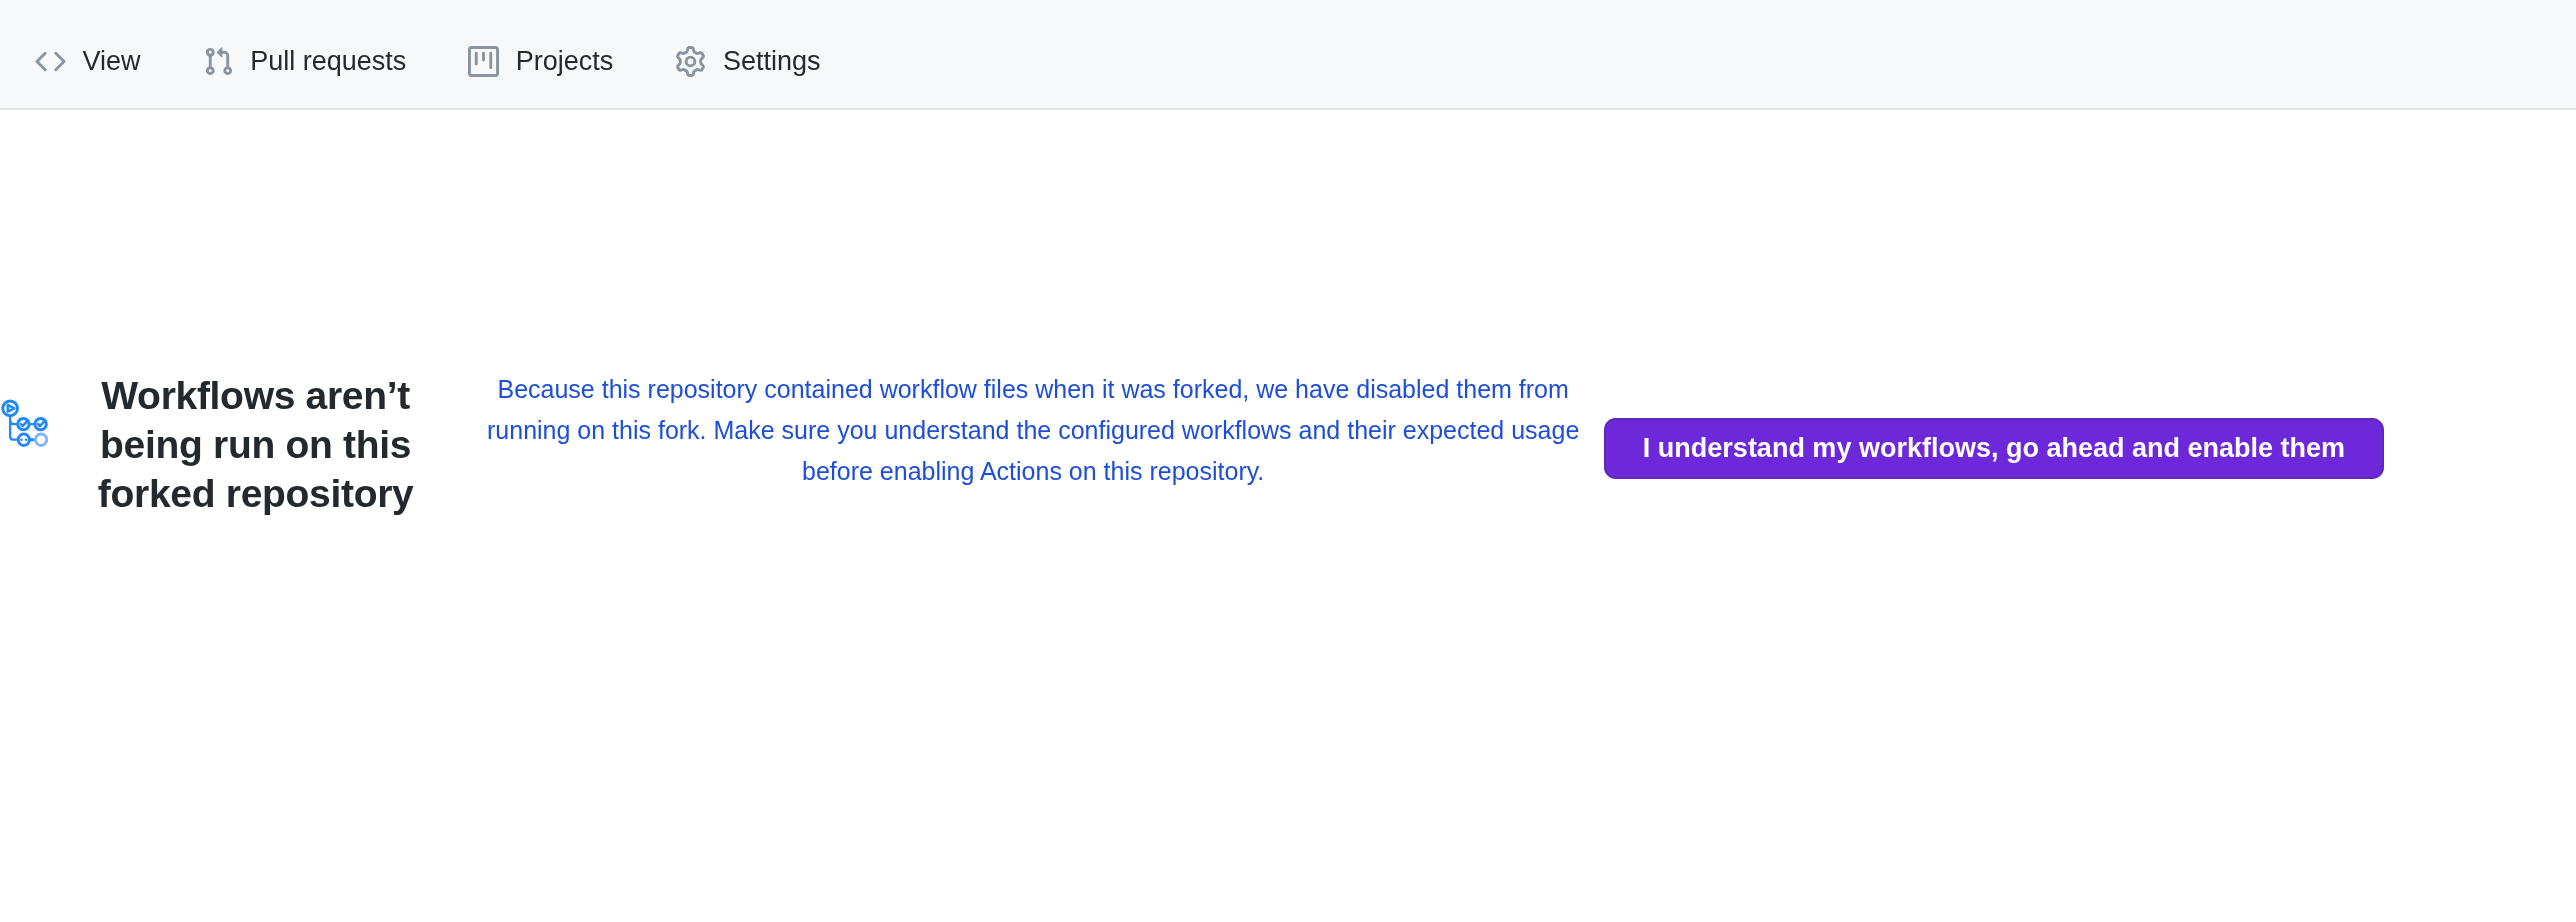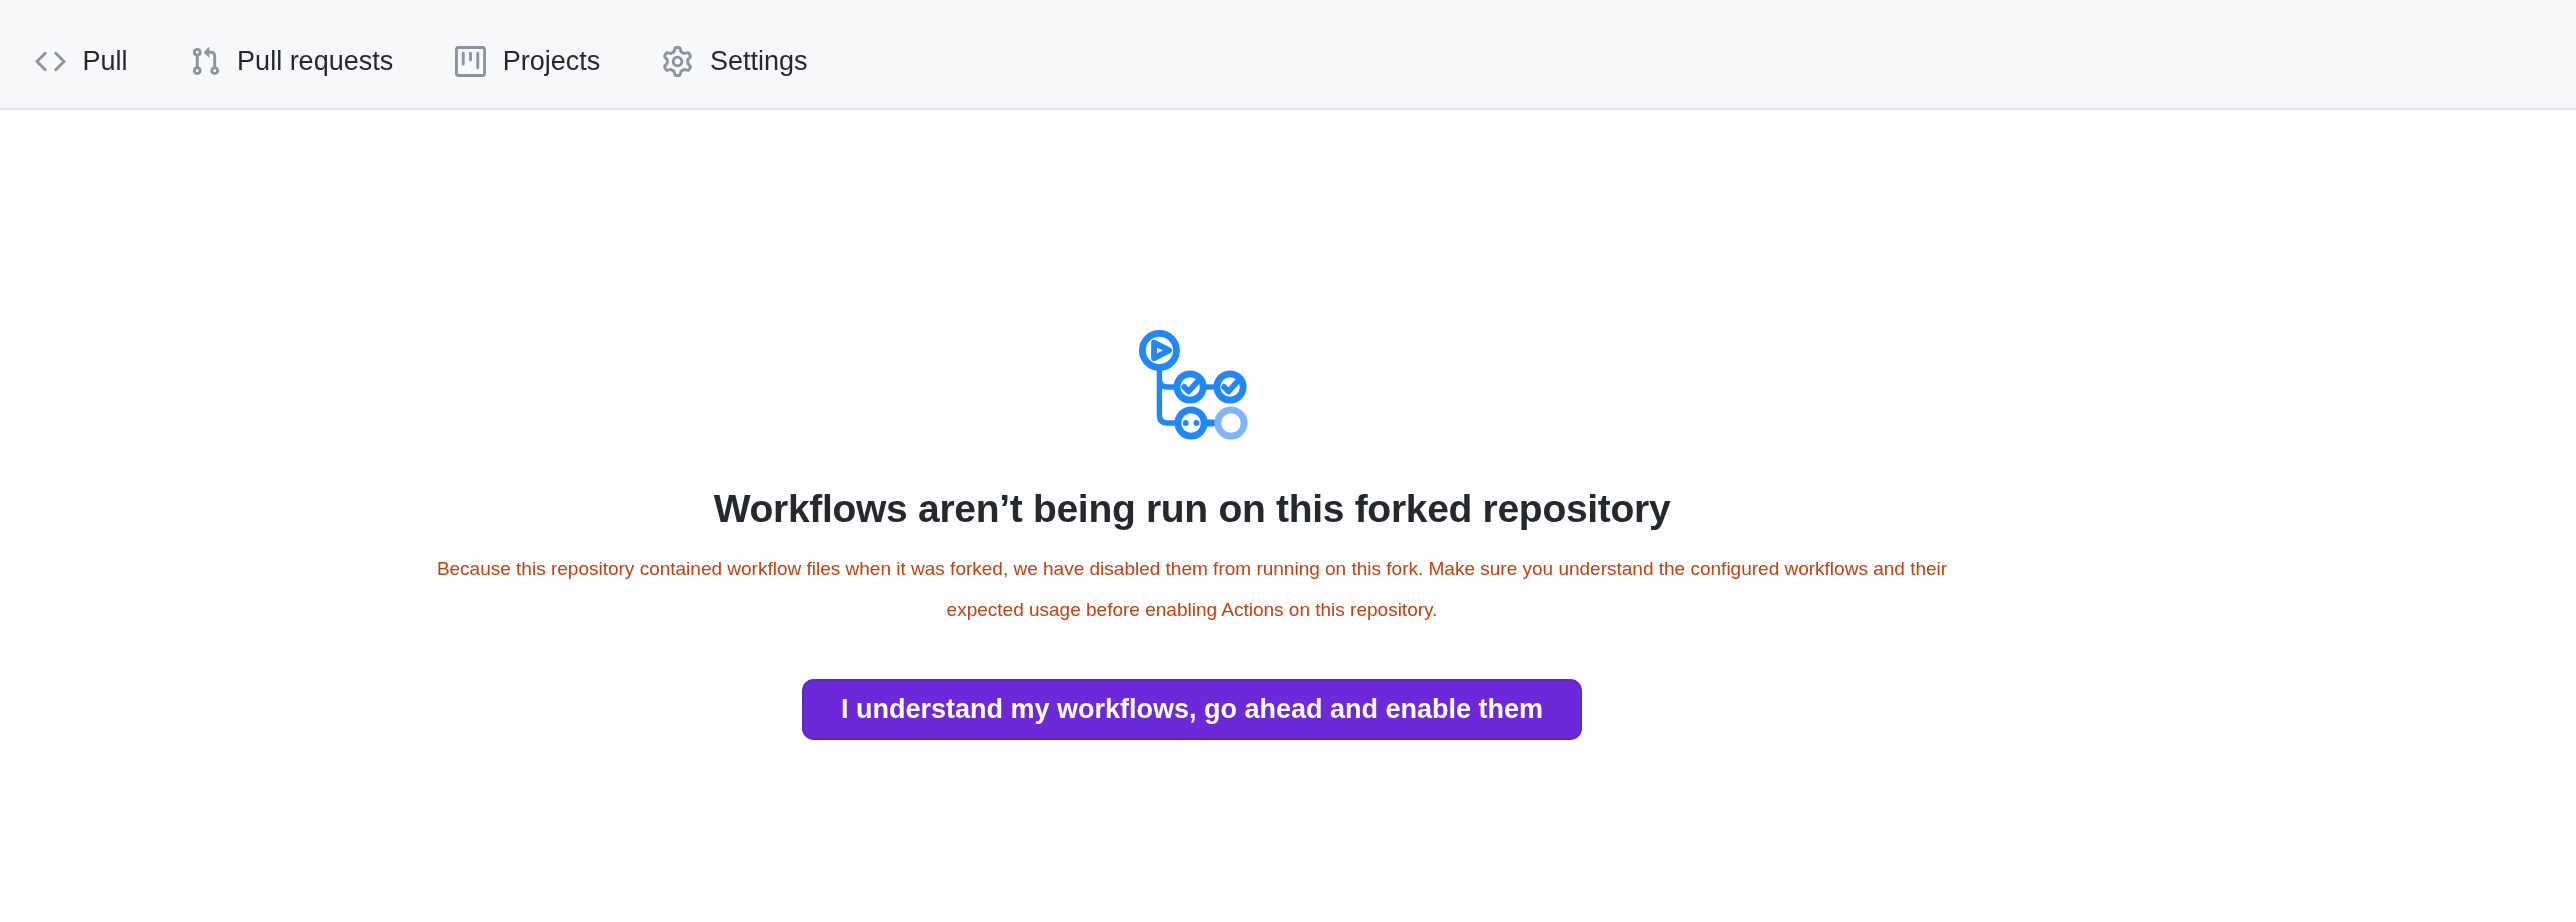--- a/index.html
+++ b/index.html
@@ -40,39 +40,39 @@
     position: absolute;
     left: 0; right: 0; bottom: -2.9px;
     height: 8.8px;
     background: #f97e62;
   }
   
   .content {
     width: 2384px;
     padding-top: 219px;
     display: flex;
-    flex-direction: column;
+    flex-direction: row;
     align-items: center;
     text-align: center;
   }
   .workflow-icon { width: 113px; height: 113px; display: block; }
   .bs-title {
     margin: 43px 0 0 0;
     font-size: 39px;
     line-height: 1.25;
     font-weight: 700;
     color: #24292e;
     letter-spacing: -0.3px;
   }
   .bs-desc {
     margin: 14.7px 0 0 0;
     max-width: 1578px;
-    font-size: 19px;
+    font-size: 25px;
     line-height: 41px;
-    color: #c2410c;
+    color: #1d4ed8;
   }
   .bs-button {
     margin-top: 49px;
     height: 61px;
     padding: 0 37px;
     font-family: inherit;
     font-size: 27px;
     font-weight: 700;
     color: #ffffff;
     background: #6d28d9;
@@ -91,21 +91,21 @@
   }
 </style>
 </head>
 <body>
 
 <nav class="repo-nav">
   <a class="tab">
     <svg class="octicon" viewBox="0 0 16 16" aria-hidden="true">
         <path d="M4.72 3.22a.75.75 0 0 1 1.06 1.06L2.06 8l3.72 3.72a.75.75 0 1 1-1.06 1.06L.47 8.53a.75.75 0 0 1 0-1.06l4.25-4.25Zm6.56 0a.75.75 0 1 0-1.06 1.06L13.94 8l-3.72 3.72a.75.75 0 1 0 1.06 1.06l4.25-4.25a.75.75 0 0 0 0-1.06l-4.25-4.25Z"></path>
       </svg>
-    <span>Pull</span>
+    <span>View</span>
   </a>
   <a class="tab">
     <svg class="octicon" viewBox="0 0 16 16" aria-hidden="true">
         <path d="M1.5 3.25a2.25 2.25 0 1 1 3 2.122v5.256a2.251 2.251 0 1 1-1.5 0V5.372A2.25 2.25 0 0 1 1.5 3.25Zm5.677-.177L9.573.677A.25.25 0 0 1 10 .854V2.5h1A2.5 2.5 0 0 1 13.5 5v5.628a2.251 2.251 0 1 1-1.5 0V5a1 1 0 0 0-1-1h-1v1.646a.25.25 0 0 1-.427.177L7.177 3.427a.25.25 0 0 1 0-.354ZM3.75 2.5a.75.75 0 1 0 0 1.5.75.75 0 0 0 0-1.5Zm0 9.5a.75.75 0 1 0 0 1.5.75.75 0 0 0 0-1.5Zm8.25.75a.75.75 0 1 0 1.5 0 .75.75 0 0 0-1.5 0Z"></path>
       </svg>
     <span>Pull requests</span>
   </a>
   <a class="tab">
     <svg class="octicon" viewBox="0 0 16 16" aria-hidden="true">
         <path d="M1.75 0h12.5C15.216 0 16 .784 16 1.75v12.5A1.75 1.75 0 0 1 14.25 16H1.75A1.75 1.75 0 0 1 0 14.25V1.75C0 .784.784 0 1.75 0ZM1.5 1.75v12.5c0 .138.112.25.25.25h12.5a.25.25 0 0 0 .25-.25V1.75a.25.25 0 0 0-.25-.25H1.75a.25.25 0 0 0-.25.25ZM11.75 3a.75.75 0 0 1 .75.75v7.5a.75.75 0 0 1-1.5 0v-7.5a.75.75 0 0 1 .75-.75Zm-8.25.75a.75.75 0 0 1 1.5 0v5.5a.75.75 0 0 1-1.5 0v-5.5ZM8 3a.75.75 0 0 1 .75.75v3.5a.75.75 0 0 1-1.5 0v-3.5A.75.75 0 0 1 8 3Z"></path>

